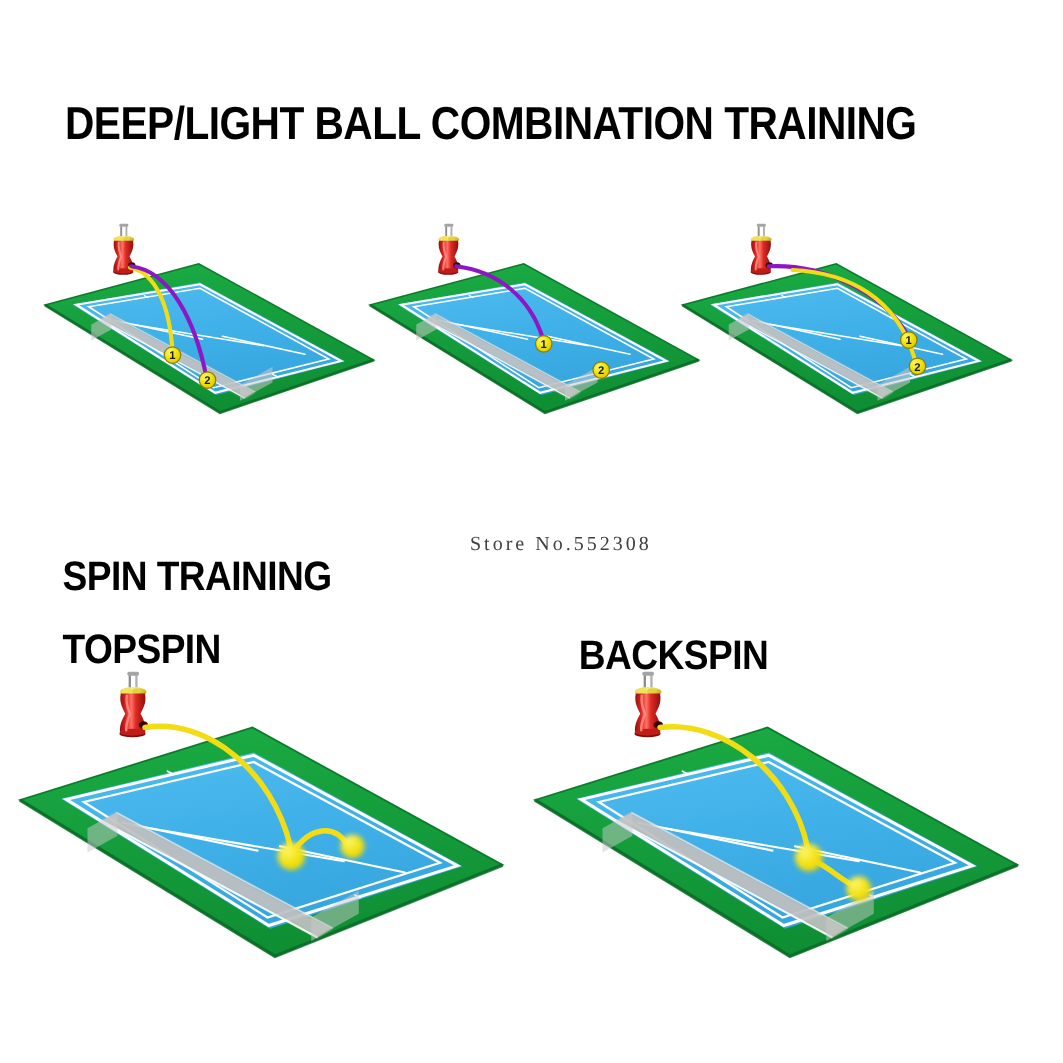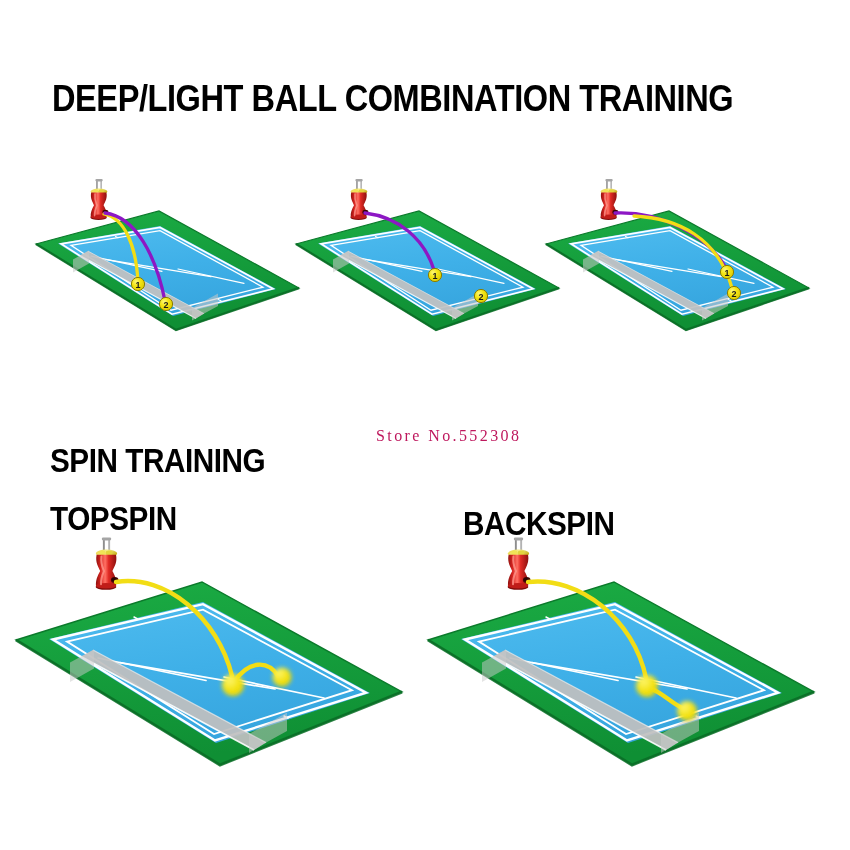--- a/index.html
+++ b/index.html
@@ -57,21 +57,21 @@
     transform: scaleX(0.90);
   }
   
   #watermark {
     position: absolute;
     left: 376px;
     top: 427px;
     font-family: "Liberation Serif", serif;
     font-size: 16px;
     letter-spacing: 2.4px;
-    color: #be185d;
+    color: #404040;
     white-space: nowrap;
     user-select: none;
   }
   
   .court-figure {
     position: absolute;
   }
   .court-figure svg {
     display: block;
     overflow: visible;

